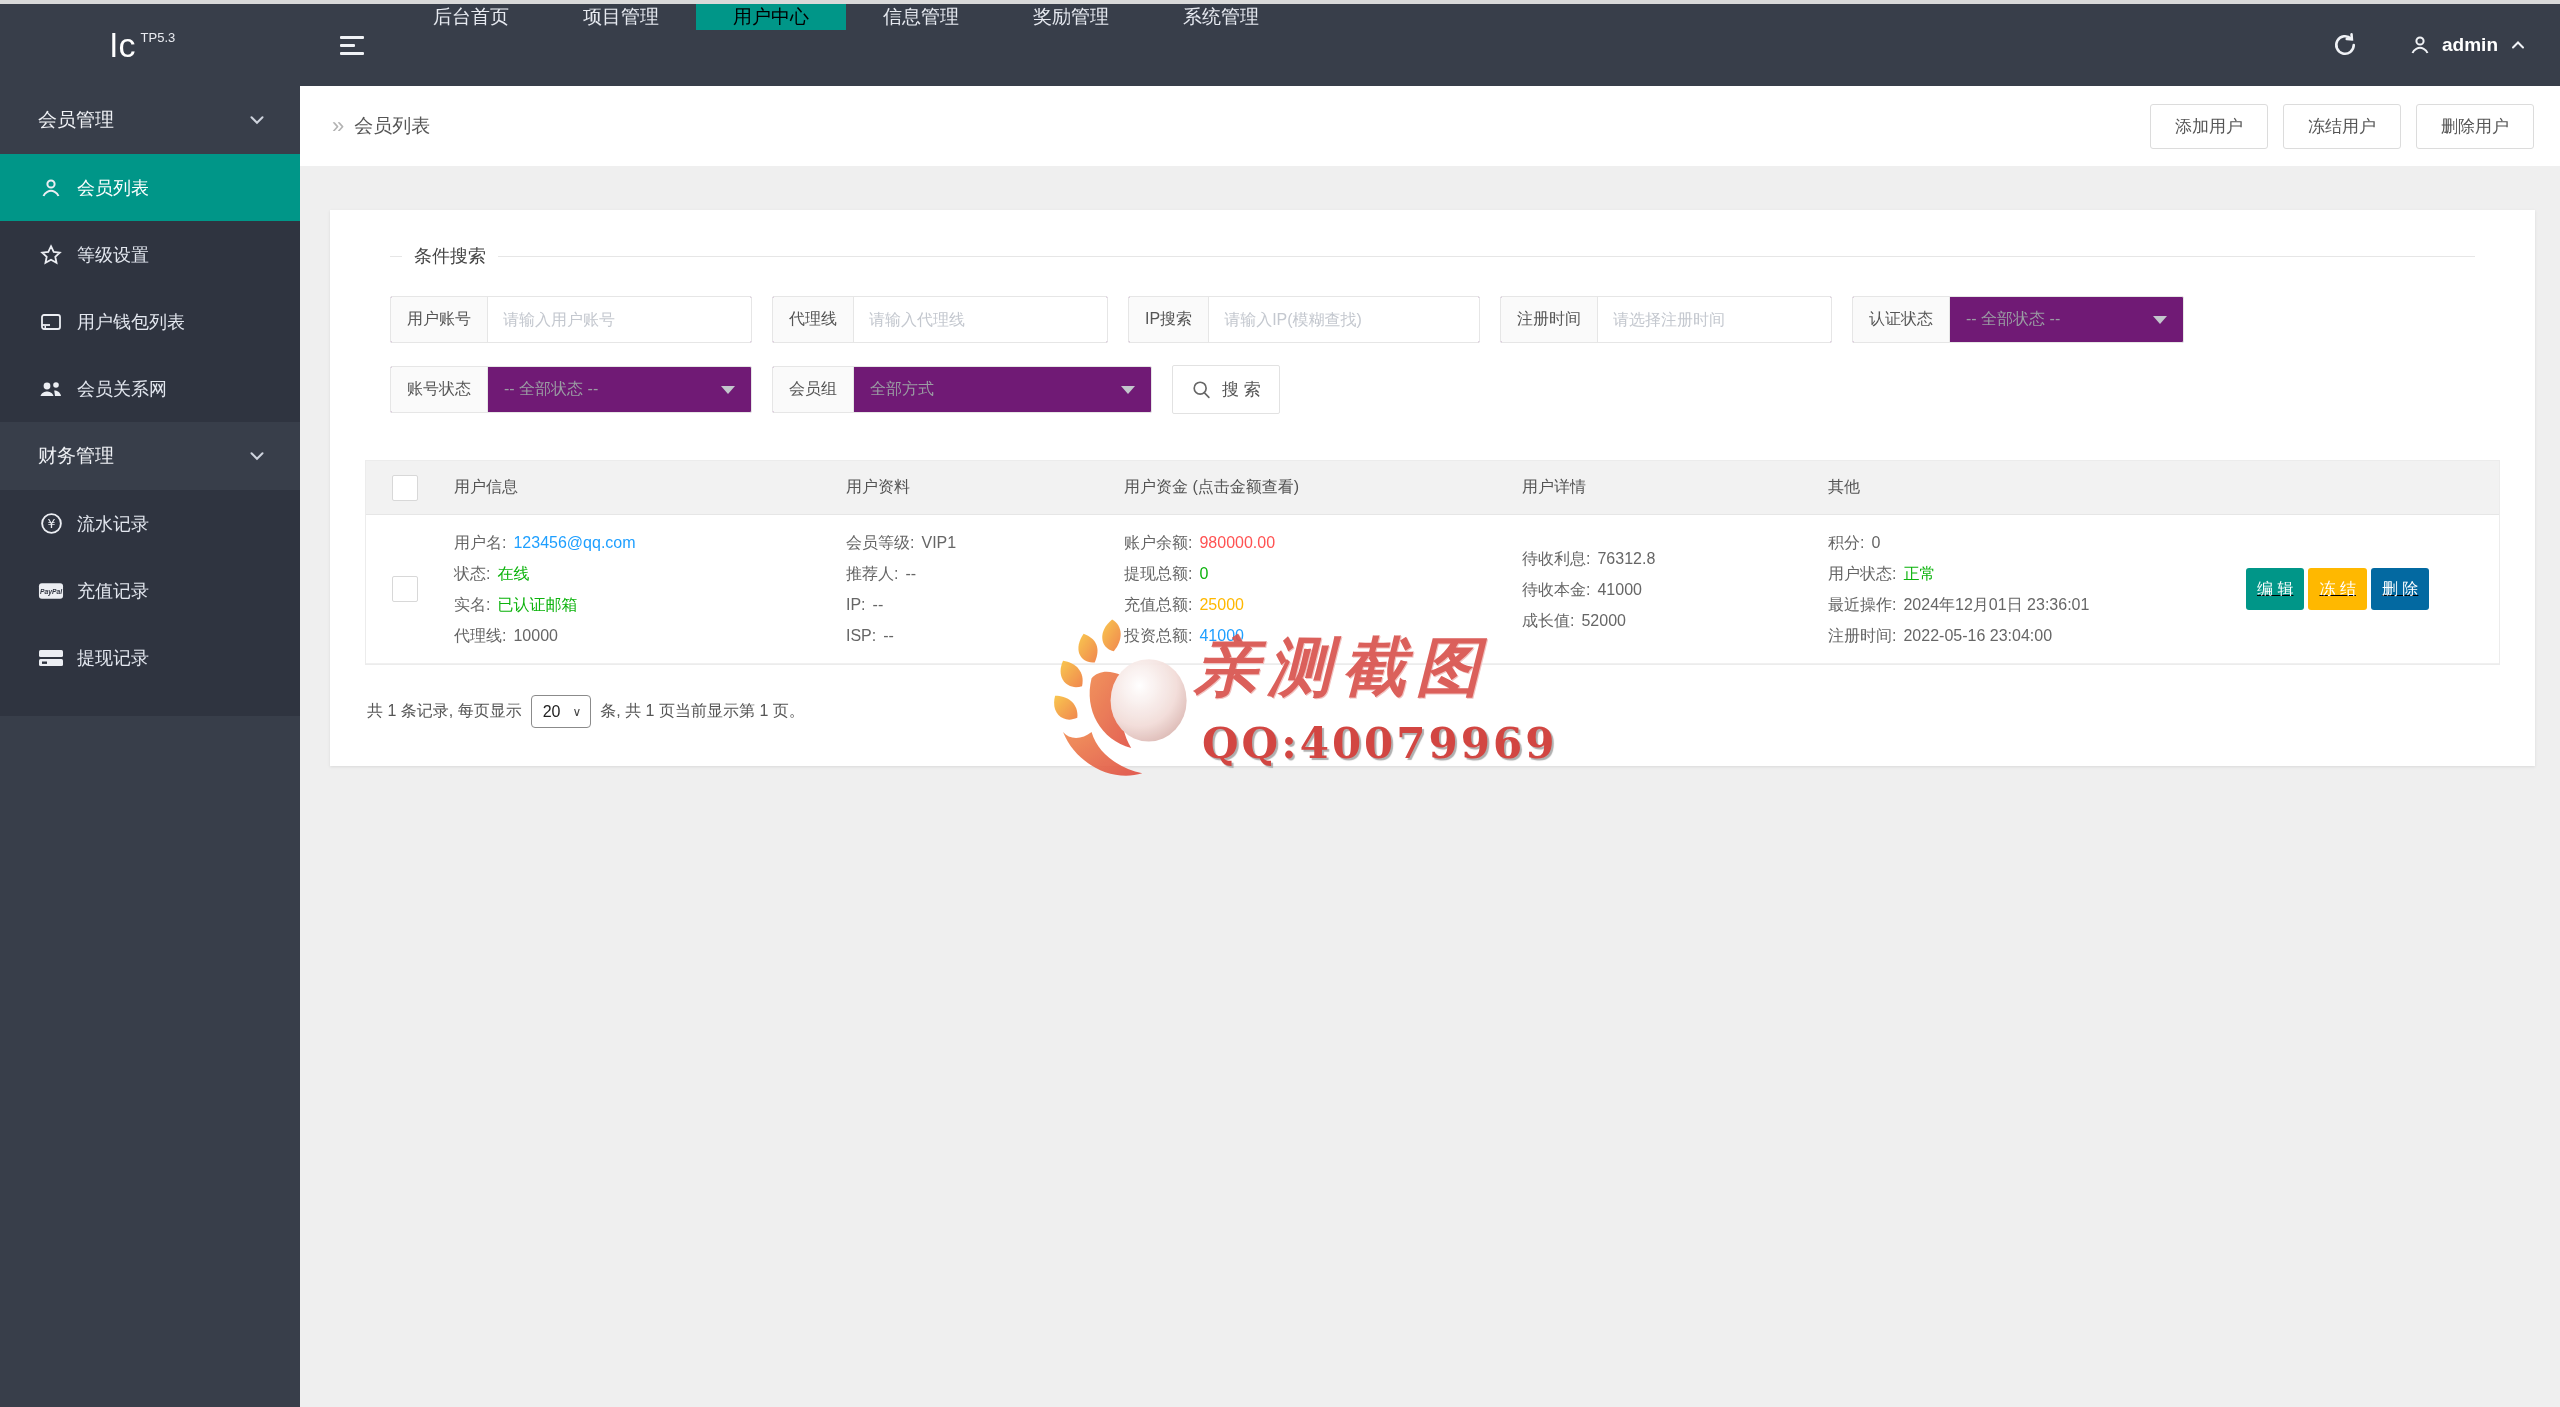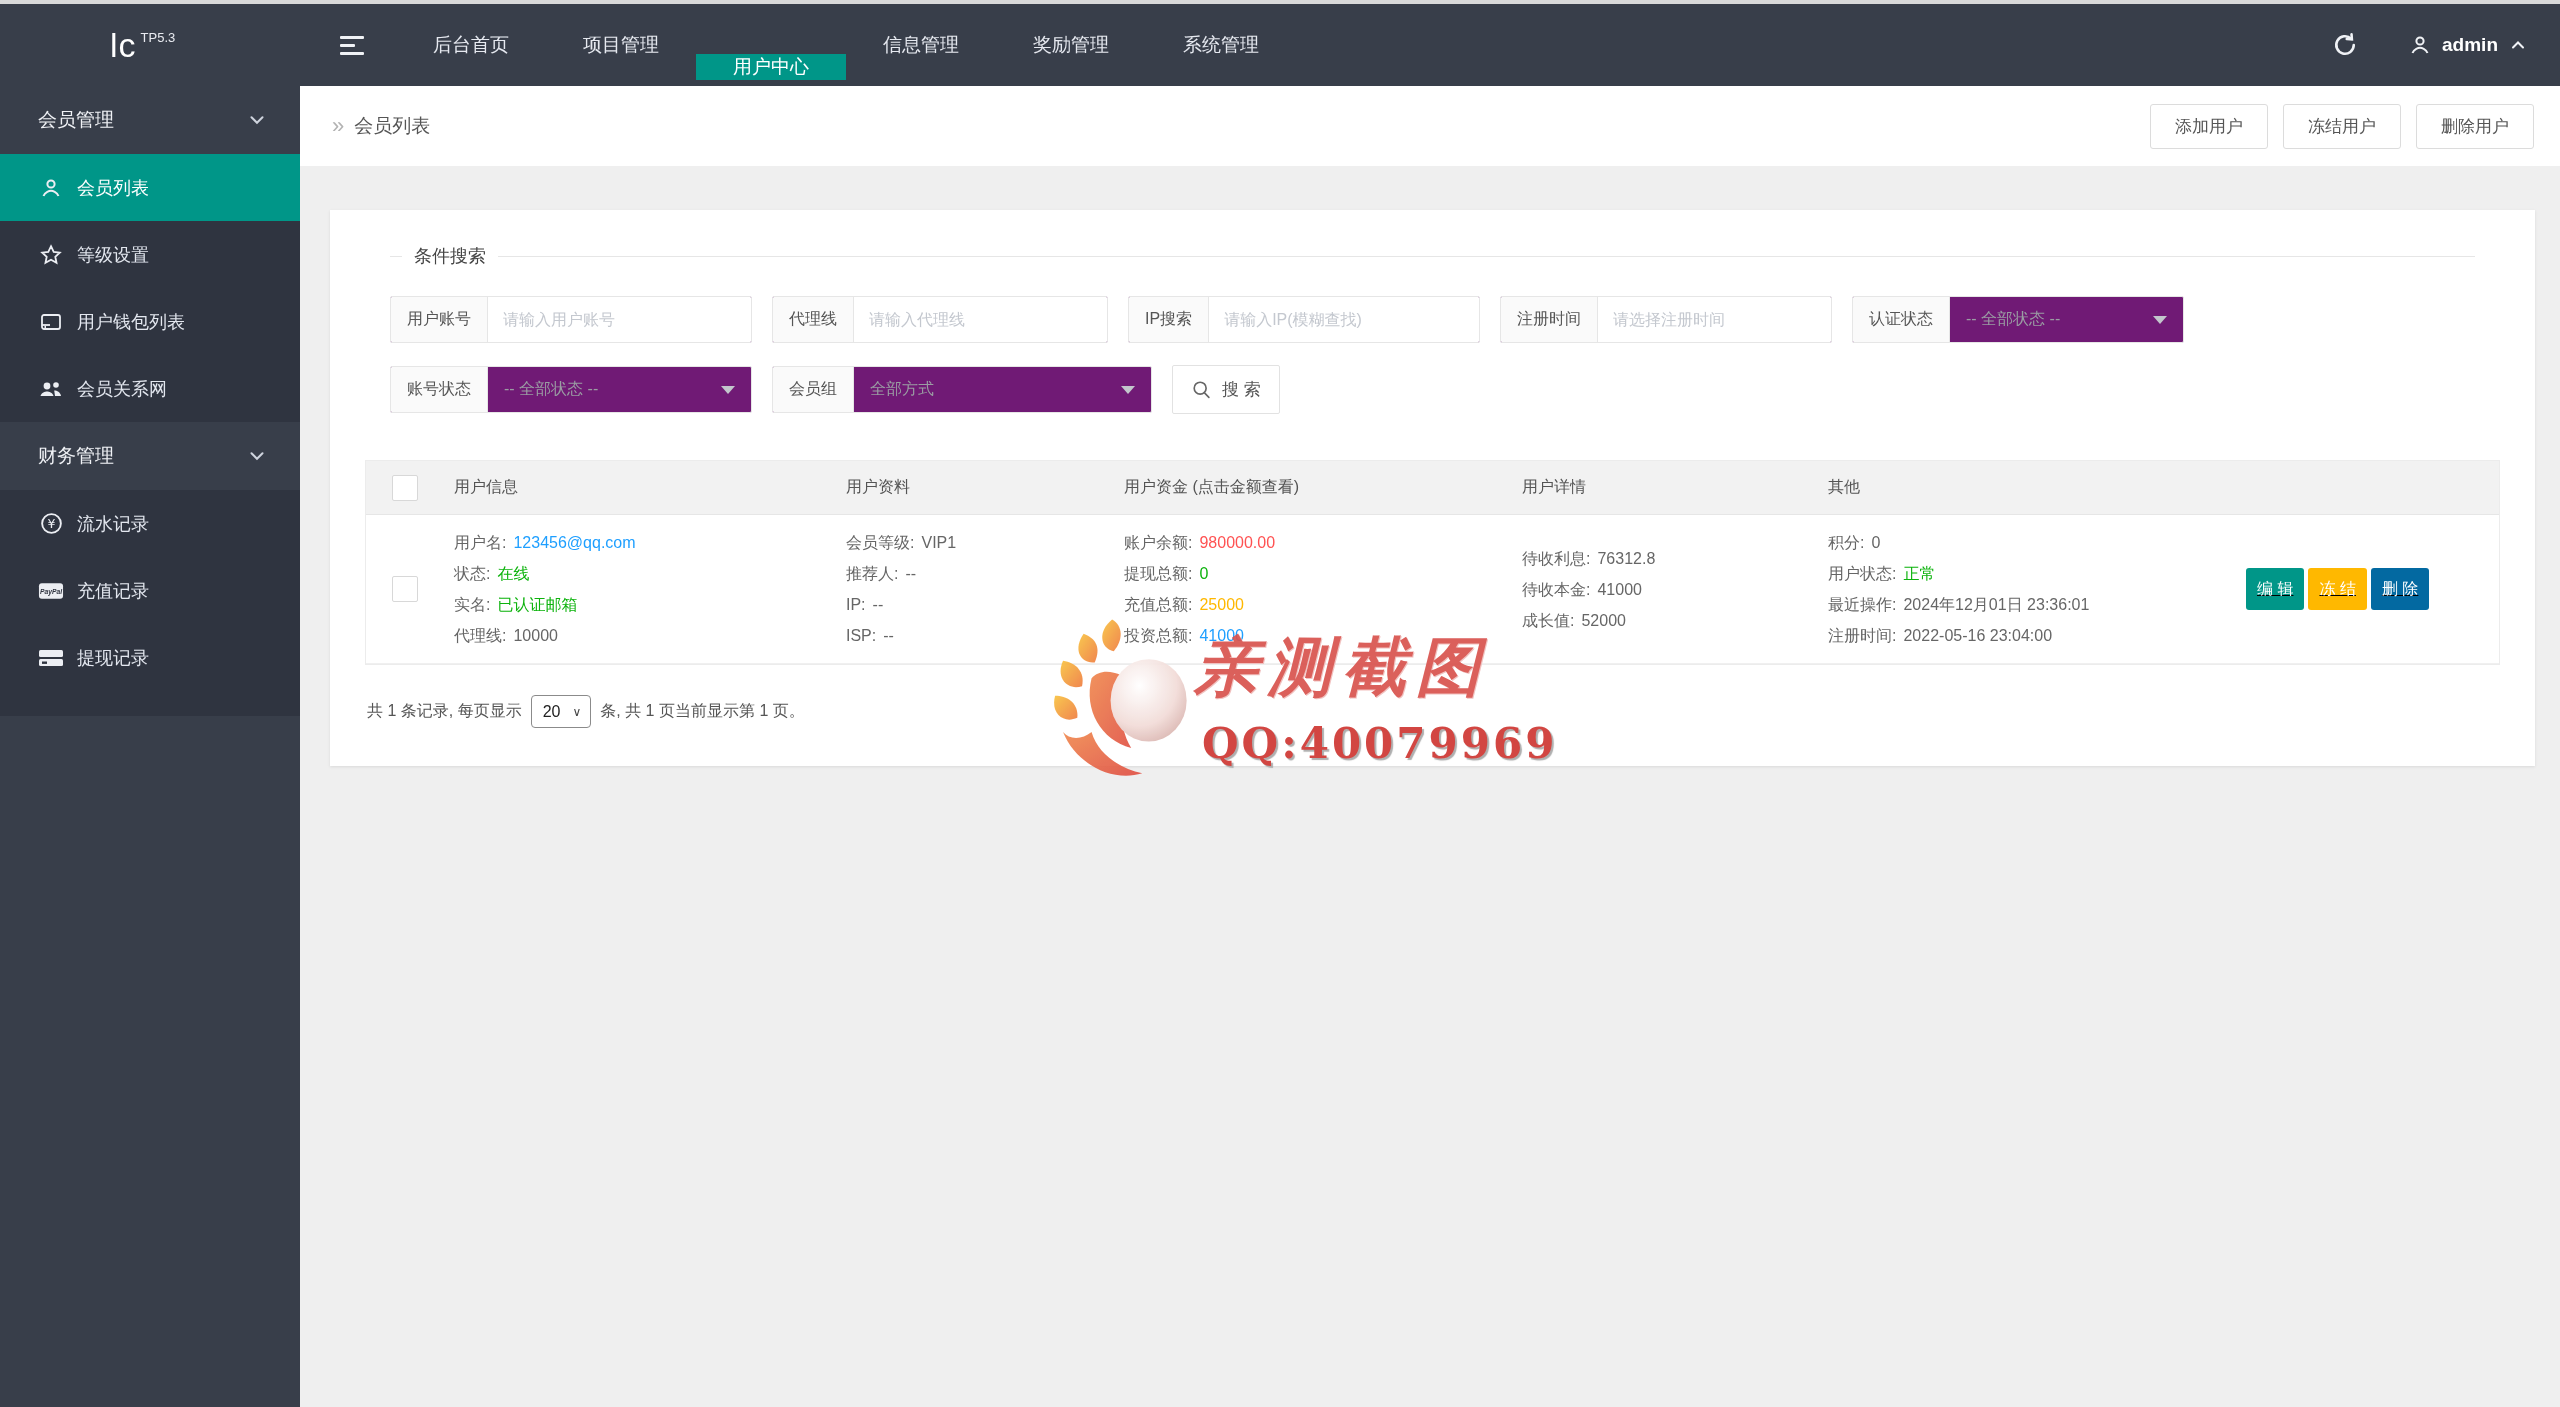--- a/index.html
+++ b/index.html
@@ -10,23 +10,23 @@
   .app { display:flex; flex-direction:column; height:1403px; }
 
   
   .topbar { height:82px; background:#383e4a; display:flex; align-items:stretch; color:#fff; flex:0 0 auto; }
   .logo { flex:0 0 300px; display:flex; align-items:center; padding-left:110px; cursor:pointer; }
   .logo-main { font-size:34px; color:#fff; font-weight:400; letter-spacing:1px; }
   .logo sup { font-size:13px; color:#e8eaf0; margin:-16px 0 0 4px; }
   .nav-toggle { width:26px; display:flex; flex-direction:column; justify-content:center; gap:5px; margin:0 30px 0 40px; cursor:pointer; }
   .nav-toggle i { display:block; height:3px; background:#f0f2f6; border-radius:1px; }
   .nav-toggle i:nth-child(1){ width:24px; } .nav-toggle i:nth-child(2){ width:15px; } .nav-toggle i:nth-child(3){ width:24px; }
-  .topnav { display:flex; align-items:center; }
+  .topnav { display:flex; align-items:flex-start; }
   .topnav-item { display:flex; align-items:center; padding:0 37px; font-size:19px; color:#e6e9f0; cursor:pointer; text-decoration:none; }
-  .topnav-item.active { background:#009688; color:#ffffff;margin-top:44px; }
+  .topnav-item.active { background:#009688; color:#000000; }
   .topbar-right { margin-left:auto; display:flex; align-items:stretch; }
   .refresh-btn { width:74px; display:flex; align-items:center; justify-content:center; cursor:pointer; }
   .admin-box { display:flex; align-items:center; gap:10px; padding:0 32px 0 26px; cursor:pointer; }
   .admin-name { font-size:19px; font-weight:bold; }
 
   
   .body-row { flex:1; display:flex; min-height:0; }
   .sidebar { flex:0 0 300px; background:#383e4a; color:#e3e7ef; }
   .side-section { height:68px; display:flex; align-items:center; padding:0 32px 0 38px; font-size:19px; color:#f0f2f6; cursor:pointer; }
   .side-section .chev { margin-left:auto; }

